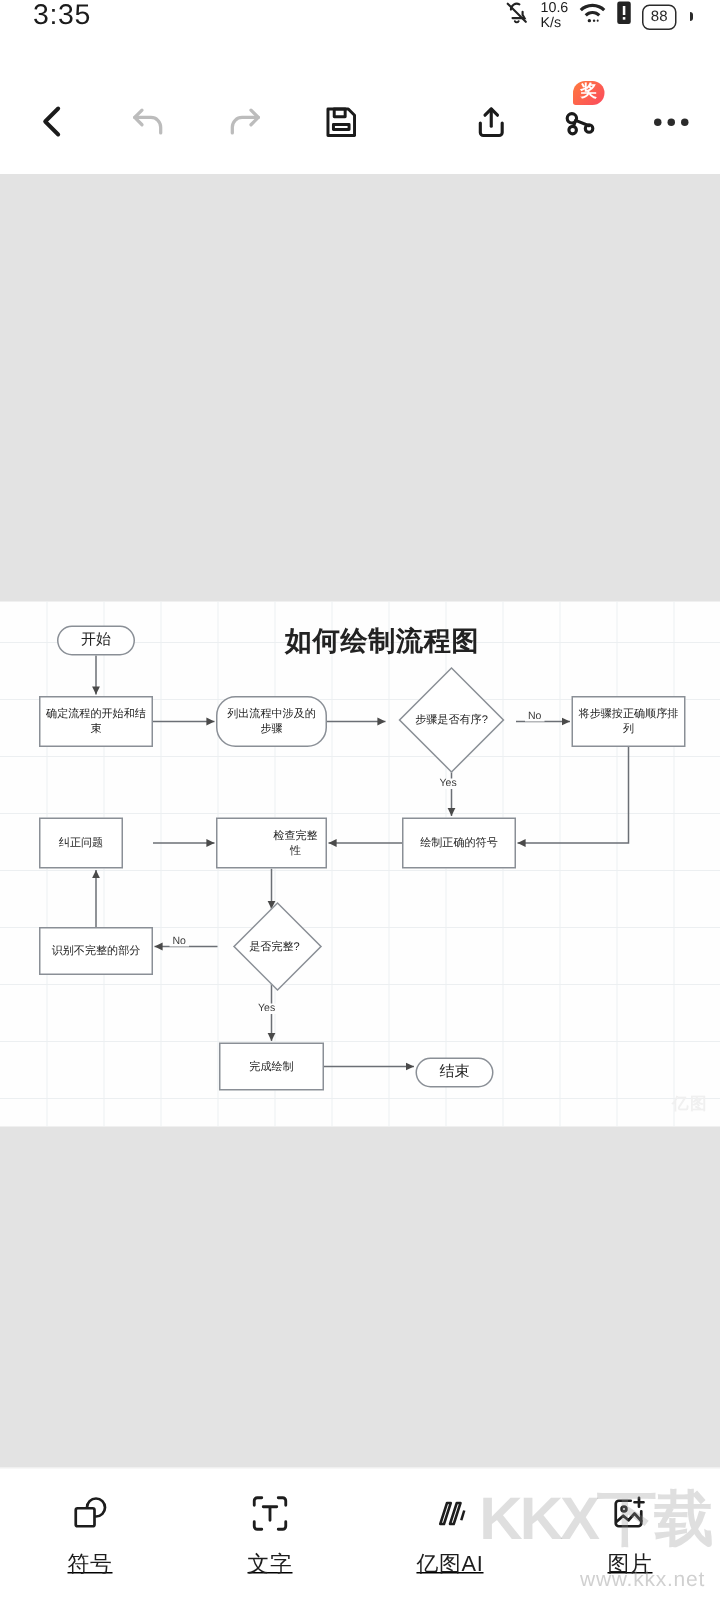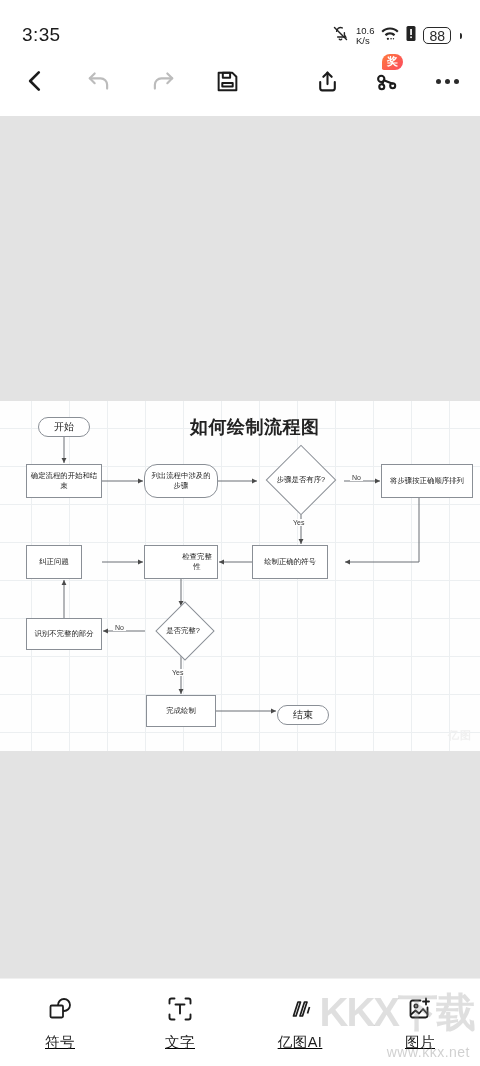--- a/index.html
+++ b/index.html
@@ -7,34 +7,34 @@
     width: 480px; height: 1066px;
     font-family: "Liberation Sans", "DejaVu Sans", sans-serif;
     background: #ffffff;
     overflow: hidden;
   }
   body { position: relative; }
 
   
   .statusbar {
     position: absolute; top: 0; left: 0; width: 480px; height: 46px;
-    display: flex; align-items: flex-end; justify-content: space-between;
+    display: flex; align-items: flex-start; justify-content: space-between;
     padding: 0 18px 0 22px;
   }
   .status-time {
     font-size: 19px; color: #1b1b1b; letter-spacing: .4px;
     font-family: "Liberation Sans", sans-serif;
   }
   .status-right { display: flex; align-items: center; gap: 7px; }
   .netspeed {
     font-size: 9.5px; line-height: 10px; color: #1b1b1b; text-align: left;
   }
   .battery-pill {
     border: 1.6px solid #2a2a2a; border-radius: 5px;
-    padding: 1px 5px 1px 5px; font-size: 14px; color: #2a2a2a;
+    padding: 1px 5px 1px 5px; font-size: 10px; color: #2a2a2a;
     display: flex; align-items: center; height: 17px;
   }
   .battery-nub {
     width: 2.5px; height: 6px; background: #2a2a2a; border-radius: 0 2px 2px 0;
     margin-left: 1.5px;
   }
 
   
   .toolbar {
     position: absolute; top: 46px; left: 0; width: 480px; height: 70px;
@@ -274,27 +274,27 @@
 
   <div class="node term" style="left:38px; top:417px; width:52px; height:20px;">开始</div>
 
   <div class="node" style="left:26px; top:464px; width:76px; height:34px;">确定流程的开始和结束</div>
 
   <div class="node" style="left:144px; top:464px; width:74px; height:34px;border-radius:13px;">列出流程中涉及的步骤</div>
 
   <div class="diamond-shape" style="left:276px; top:455px; width:50px; height:50px;"></div>
   <div class="diamond-label" style="left:262px; top:462px; width:78px; height:36px;">步骤是否有序?</div>
 
-  <div class="node" style="left:381px; top:464px; width:92px; height:34px;">将步骤按正确顺序排列</div>
+  <div class="node" style="left:381px; top:464px; width:76px; height:34px;">将步骤按正确顺序排列</div>
 
   <div class="node" style="left:26px; top:545px; width:56px; height:34px;">纠正问题</div>
 
   <div class="node" style="left:144px; top:545px; width:74px; height:34px;padding-left:35px;">检查完整性</div>
 
-  <div class="node" style="left:252px; top:545px; width:76px; height:34px;">绘制正确的符号</div>
+  <div class="node" style="left:268px; top:545px; width:76px; height:34px;">绘制正确的符号</div>
 
   <div class="node" style="left:26px; top:618px; width:76px; height:32px;">识别不完整的部分</div>
 
   <div class="diamond-shape" style="left:164px; top:610px; width:42px; height:42px;"></div>
   <div class="diamond-label" style="left:148px; top:621px; width:70px; height:20px;">是否完整?</div>
 
   <div class="node" style="left:146px; top:695px; width:70px; height:32px;">完成绘制</div>
 
   <div class="node term" style="left:277px; top:705px; width:52px; height:20px;">结束</div>
 

